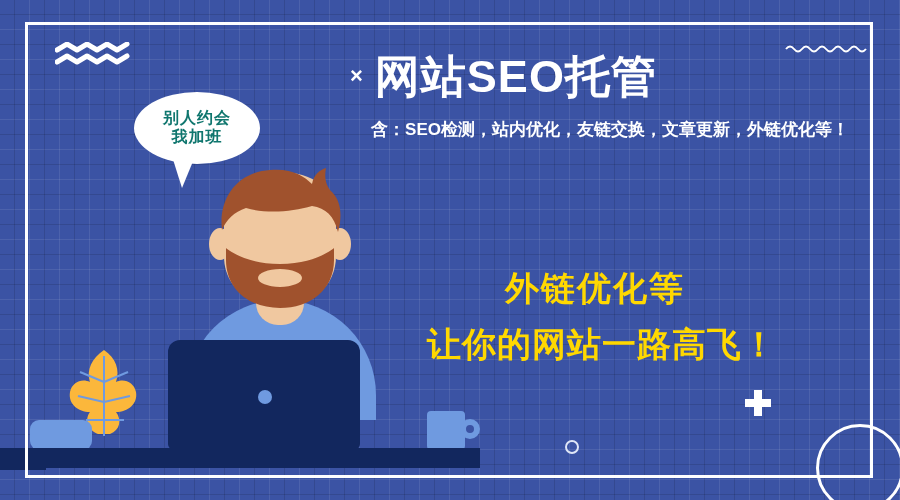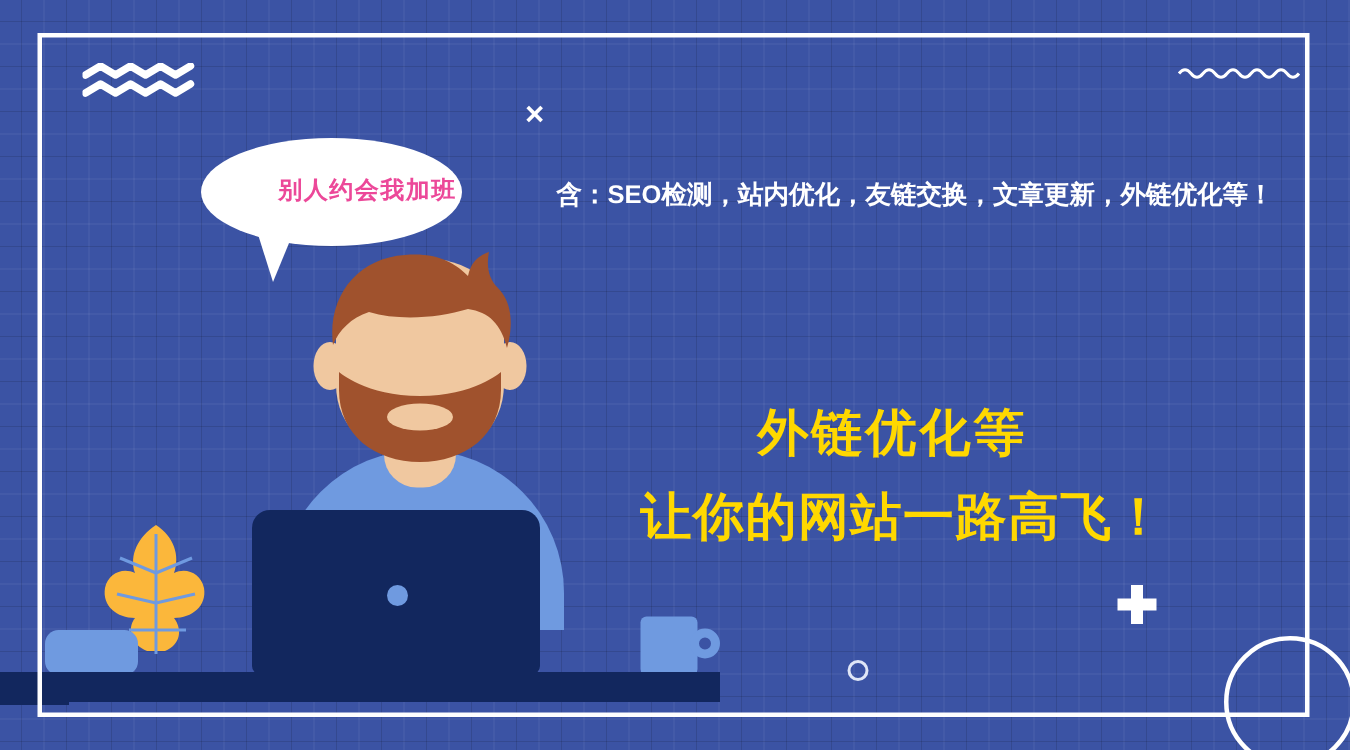--- a/index.html
+++ b/index.html
@@ -100,22 +100,22 @@
   }
   .mug-handle{
     position:absolute;left:460px;top:419px;width:20px;height:20px;
     border:6px solid #6f9ae0;border-radius:50%;box-sizing:border-box;
   }
 
   
   .bubble{
     position:absolute;left:134px;top:92px;width:126px;height:72px;
     background:#ffffff;border-radius:50%;
-    display:flex;flex-direction:row;align-items:center;justify-content:center;
-    color:#ec4899;line-height:1.18;padding-left:48px;
+    display:flex;flex-direction:column;align-items:center;justify-content:center;
+    color:#0f766e;line-height:1.18;
   }
   .bubble span{font-size:16px;font-weight:bold;letter-spacing:1px;}
   .bubble-tail{
     position:absolute;left:168px;top:150px;width:30px;height:40px;
   }
 
   
   .title-row{
     position:absolute;left:350px;top:46px;width:520px;height:60px;
     display:flex;align-items:center;
@@ -213,20 +213,21 @@
     <span>我加班</span>
   </div>
 
   <div class="frame"></div>
   <div class="corner-circle"></div>
   <div class="mini-circle"></div>
   <div class="plus"></div>
 
   <div class="title-row">
     <span class="title-x">×</span>
+    <span class="title-main">网站SEO托管</span>
   </div>
 
   <div class="subtitle">含：SEO检测，站内优化，友链交换，文章更新，外链优化等！</div>
 
   <div class="slogan slogan-2">外链优化等</div>
   <div class="slogan slogan-3">让你的网站一路高飞！</div>
 
 </div>
 
 </body></html>

